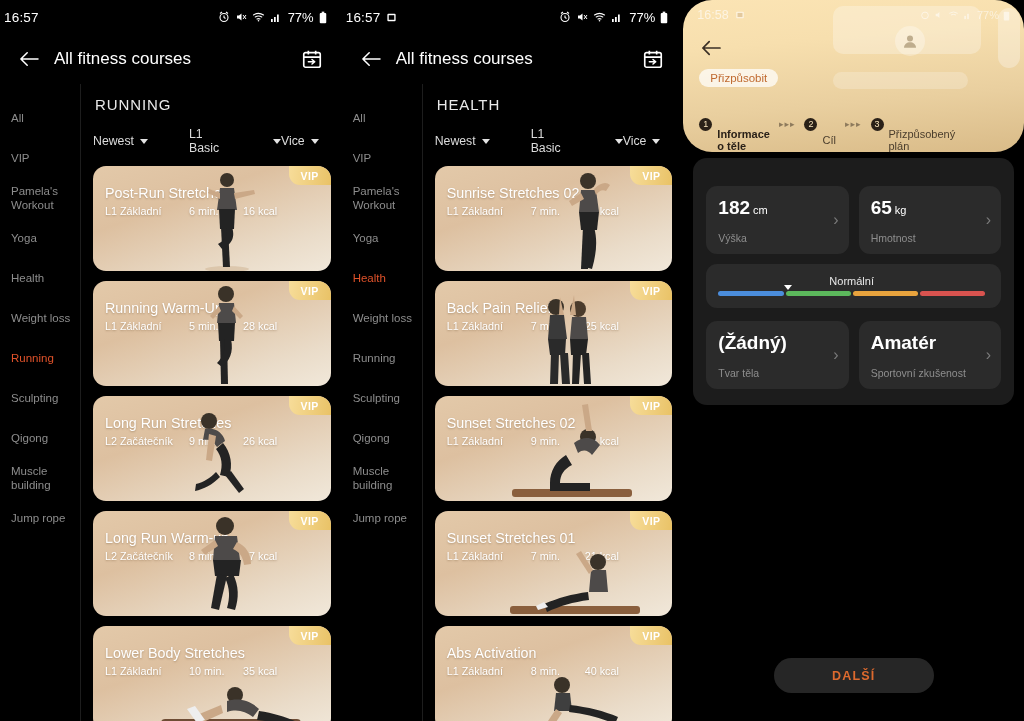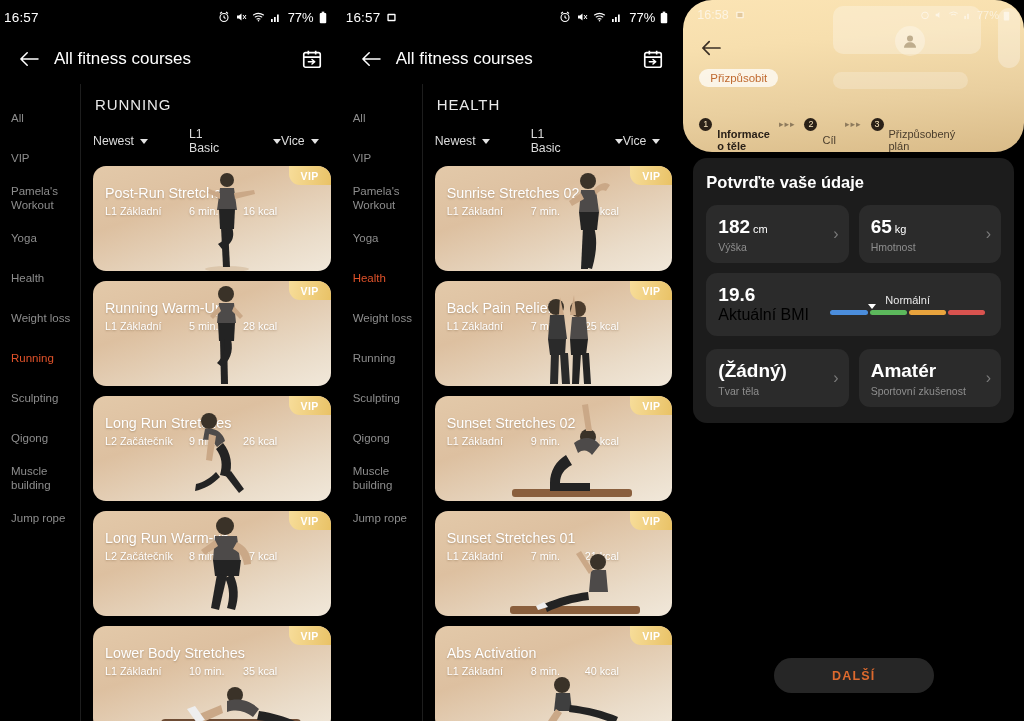--- a/index.html
+++ b/index.html
@@ -124,21 +124,21 @@
   }
   .pc-title { color: #fff; font-size: 16.5px; font-weight: bold; }
   .pc-sub { color: #9a9a9a; font-size: 10.5px; margin-top: 6px; }
   .tile-row { display: flex; gap: 10px; margin-top: 13px; }
   .tile {
     flex: 1; background: #2b2b2b; border-radius: 11px; padding: 11px 12px 10px 12px;
     position: relative; cursor: pointer; min-height: 56px;
   }
   .tile .big { color: #fff; font-size: 19px; font-weight: bold; }
   .tile .unit { color: #fff; font-size: 11px; font-weight: normal; margin-left: 3px; }
-  .tile .lbl { color: #8e8e8e; font-size: 10.5px; margin-top: 3px; }
+  .tile .lbl { color: #8e8e8e; font-size: 10.5px; margin-top: 13px; }
   .chev { position: absolute; right: 10px; top: 50%; transform: translateY(-50%); color: #7a7a7a; font-size: 16px; font-weight: 300; }
   .bmi-tile { background:#2b2b2b; border-radius: 11px; padding: 11px 12px 12px 12px; margin-top: 10px; display:flex; align-items:center; }
   .bmi-left { width: 112px; }
   .bmi-right { flex:1; padding-right: 4px; }
   .bmi-state { color: #e9e9e9; font-size: 11px; text-align:center; }
   .bmi-bar { display:flex; gap:2px; margin-top: 4px; position: relative; }
   .bmi-seg { height: 5px; border-radius: 3px; flex: 1; }
   .bmi-marker { position:absolute; top:-6px; left: 24.5%; width:0;height:0;
     border-left:4px solid transparent;border-right:4px solid transparent;border-top:5px solid #fff; }
 
@@ -642,44 +642,39 @@
         <span class="step-sep">▸▸▸</span>
         <div class="step">
           <span class="step-num">3</span>
           <span class="step-lbl" style="white-space:pre-line">Přizpůsobený
 plán</span>
         </div>
       </div>
     </div>
 
     <div class="plan-card">
-      <div class="pc-title">Potvrďte vaše údaje</div>
 
       <div class="tile-row">
         <div class="tile">
           <div>
             <span class="big">182</span><span class="unit">cm</span>
           </div>
           <div class="lbl">Výška</div>
           <span class="chev">›</span>
         </div>
         <div class="tile">
           <div>
             <span class="big">65</span><span class="unit">kg</span>
           </div>
           <div class="lbl">Hmotnost</div>
           <span class="chev">›</span>
         </div>
       </div>
 
       <div class="bmi-tile">
-        <div class="bmi-left">
-          <div class="big" style="color:#fff;font-size:19px;font-weight:bold;">19.6</div>
-          <div class="lbl">Aktuální BMI</div>
-        </div>
         <div class="bmi-right">
           <div class="bmi-state">Normální</div>
           <div class="bmi-bar">
             <div class="bmi-marker"></div>
             <div class="bmi-seg" style="background:#4b8ddc"></div>
             <div class="bmi-seg" style="background:#5cb85c"></div>
             <div class="bmi-seg" style="background:#e8a33d"></div>
             <div class="bmi-seg" style="background:#d9534f"></div>
           </div>
         </div>

